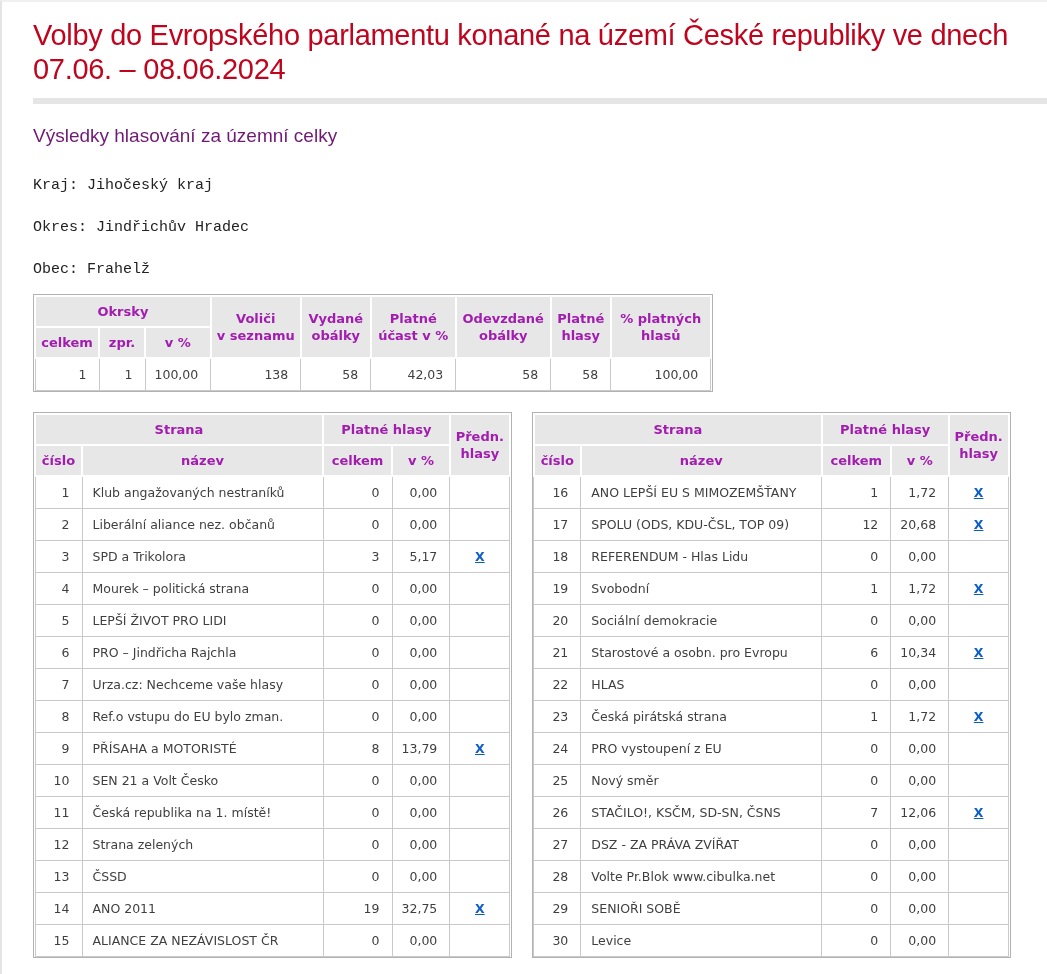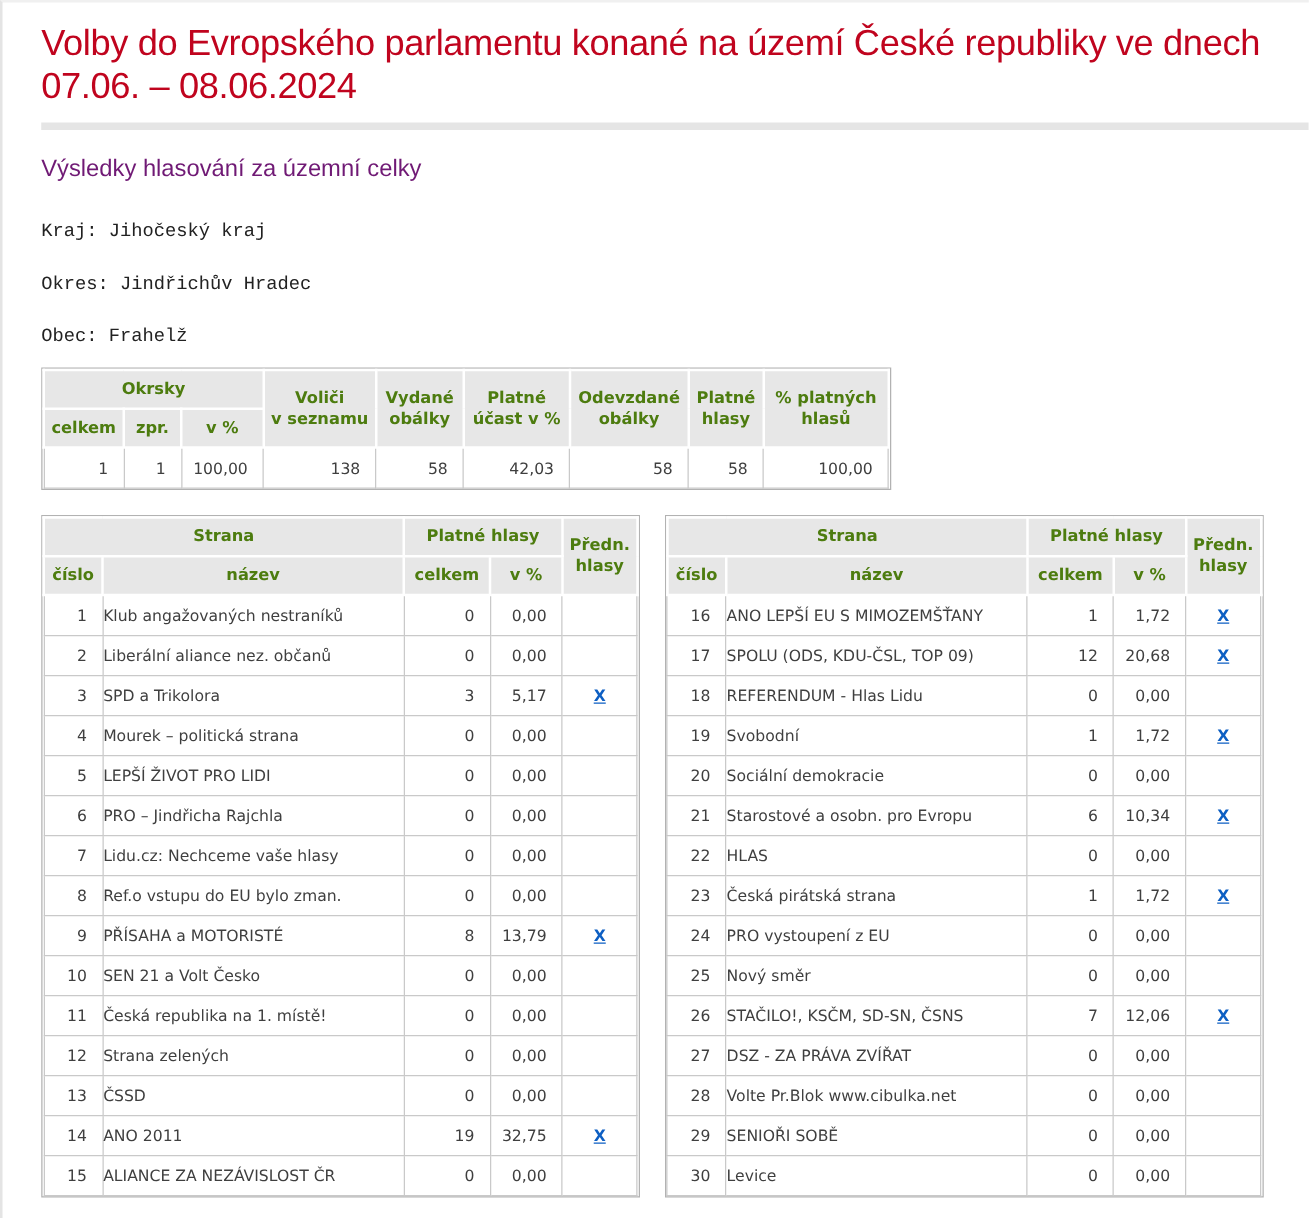--- a/index.html
+++ b/index.html
@@ -61,37 +61,37 @@
   }
   table {
     border-collapse: collapse;
     table-layout: fixed;
   }
   th {
     background: var(--header-bg, #e7e7e7);
     border: 2px solid #ffffff;
     font-size: 13px;
     font-weight: 700;
-    color: #4d7c0f;
+    color: #a21caf;
     padding: 6px 4px;
     text-align: center;
     white-space: pre-line;
     line-height: 17px;
   }
   td {
     border: 1px solid #c9c9c9;
     font-size: 12.5px;
     color: #3f3f3f;
     padding: 7px 9px;
     line-height: 16px;
     white-space: nowrap;
     height: 17px;
   }
   td.r { text-align: right; padding-right: 12px; }
-  td.l { text-align: left; padding-left: 0; }
+  td.l { text-align: left; padding-left: 10px; }
   td.c { text-align: center; }
   a.xlink {
     color: var(--link-blue, #0d5fc3);
     font-weight: 700;
     text-decoration: underline;
     cursor: pointer;
   }
 
   
   .summary-box { margin-top: 15px; }
@@ -255,21 +255,21 @@
           </tr>
             <tr>
             <td class="r">6</td>
             <td class="l">PRO – Jindřicha Rajchla</td>
             <td class="r">0</td>
             <td class="r">0,00</td>
             <td class="c"></td>
           </tr>
             <tr>
             <td class="r">7</td>
-            <td class="l">Lidu.cz: Nechceme vaše hlasy</td>
+            <td class="l">Urza.cz: Nechceme vaše hlasy</td>
             <td class="r">0</td>
             <td class="r">0,00</td>
             <td class="c"></td>
           </tr>
             <tr>
             <td class="r">8</td>
             <td class="l">Ref.o vstupu do EU bylo zman.</td>
             <td class="r">0</td>
             <td class="r">0,00</td>
             <td class="c"></td>

